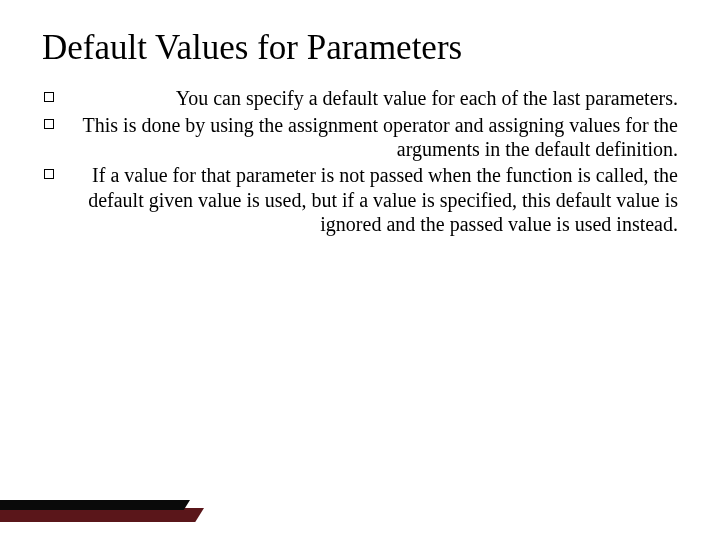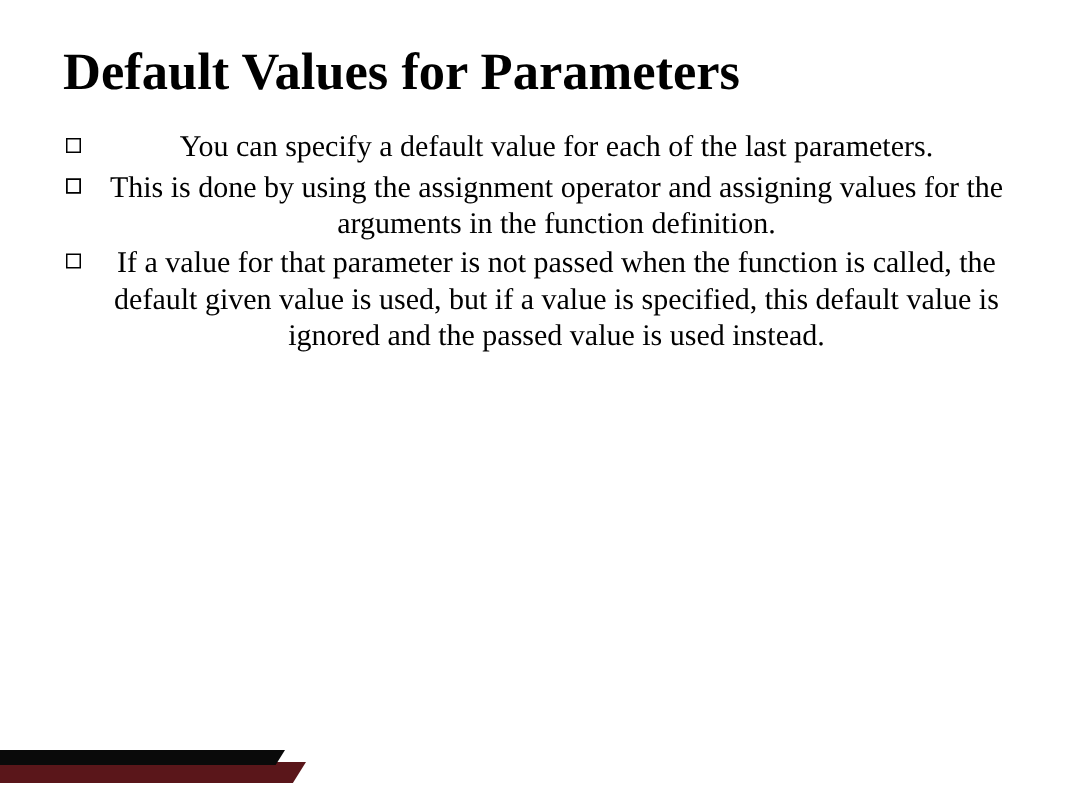--- a/index.html
+++ b/index.html
@@ -15,33 +15,33 @@
   }
   .slide {
     box-sizing: border-box;
     width: 720px;
     height: 540px;
     padding: 28px 42px 0 42px;
     position: relative;
   }
   .title {
     font-size: 35px;
-    font-weight: 700;
+    font-weight: 400;
     margin: 0 0 18px 0;
     line-height: 1.15;
   }
   .body {
     font-size: 20px;
     line-height: 1.22;
     padding-left: 22px;
   }
   .bullet {
     position: relative;
     margin-bottom: 2px;
-    text-align: center;
+    text-align: right;
   }
   .bullet .box {
     position: absolute;
     left: -20px;
     top: 6px;
     width: 10px;
     height: 10px;
     border: 1.2px solid #000;
     box-sizing: border-box;
   }
@@ -82,21 +82,21 @@
   <div class="body">
     <div class="bullet">
       <span class="box"></span>
       <span>You can specify a default value for each of the last parameters.</span>
     </div>
     <div class="bullet">
       <span class="box"></span>
     </div>
     <div class="bullet">
       <span class="box"></span>
-      <span>This is done by using the assignment operator and assigning values for the arguments in the function definition.</span>
+      <span>This is done by using the assignment operator and assigning values for the arguments in the default definition.</span>
     </div>
     <div class="bullet">
       <span class="box"></span>
       <span> If a value for that parameter is not passed when the function is called, the default given value is used, but if a value is specified, this default value is ignored and the passed value is used instead.</span>
     </div>
   </div>
 
   <div class="decor">
     <div class="bar-maroon"></div>
     <div class="bar-black"></div>

